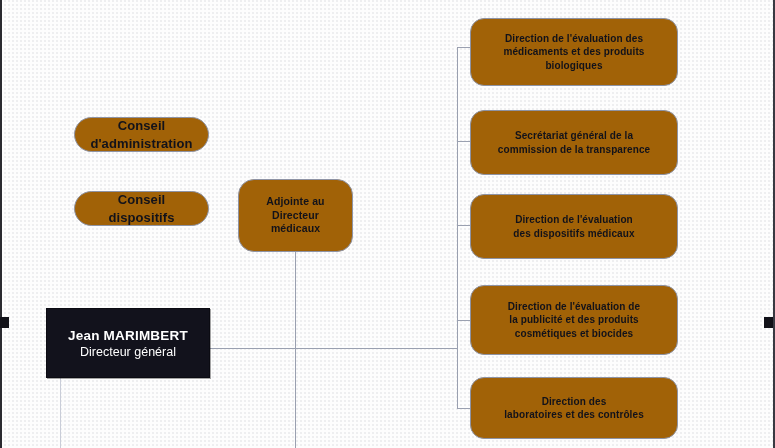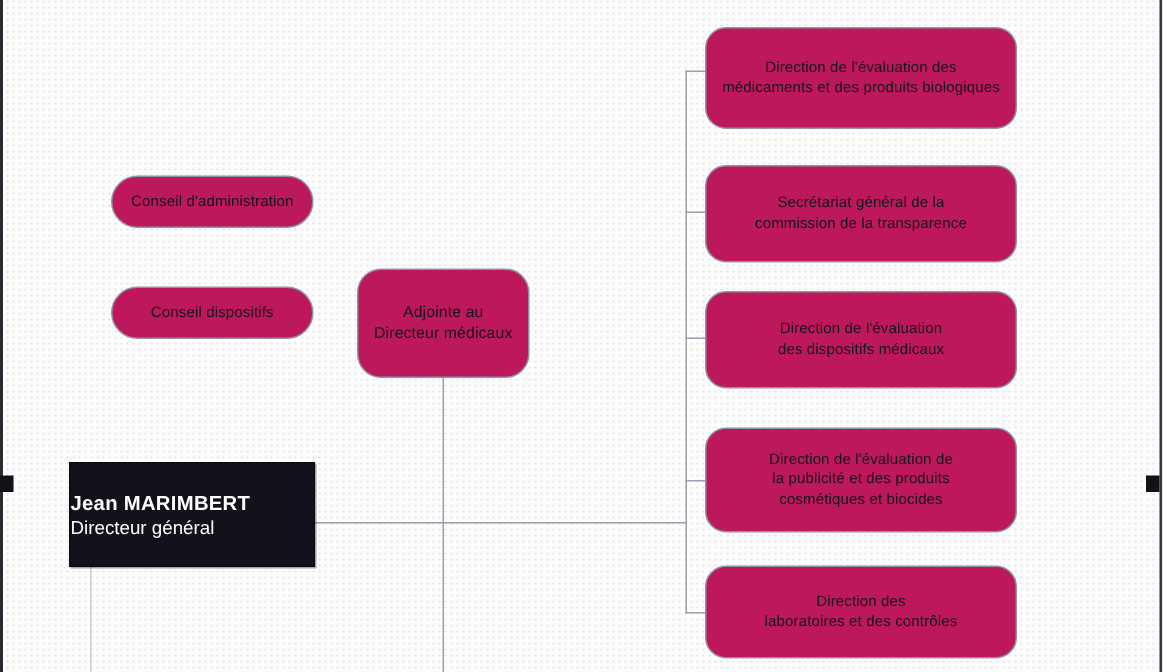--- a/index.html
+++ b/index.html
@@ -43,54 +43,54 @@
     position: absolute;
     width: 9px; height: 11px;
     background: #111118;
   }
   
   .node {
     position: absolute;
     box-sizing: border-box;
     border: 1px solid #8e93a4;
     border-radius: 14px;
-    background: #be185d;
+    background: #a16207;
     display: flex;
     align-items: center;
     justify-content: center;
     text-align: center;
     color: #12121a;
-    font-weight: normal;
+    font-weight: bold;
     line-height: 1.32;
     letter-spacing: 0.1px;
   }
   .node-label {
     padding: 0 8px;
     white-space: pre-line;
   }
   .node.left-node {
-    font-size: 10px;
+    font-size: 13px;
     border-radius: 18px;
   }
   .node.deputy-node {
     font-size: 10.5px;
     border-radius: 16px;
   }
   .node.dir-node {
     font-size: 10px;
   }
   
   .node-dark {
     position: absolute;
     box-sizing: border-box;
     background: #12121c;
     border: 1px solid #0b0b12;
     display: flex;
     flex-direction: column;
-    align-items: flex-start;
+    align-items: center;
     justify-content: center;
     color: #ffffff;
     text-align: center;
     box-shadow: 1px 1px 0 rgba(0,0,0,0.35);
   }
   .node-dark .dark-name {
     font-size: 13.5px;
     font-weight: bold;
     letter-spacing: 0.2px;
     margin-bottom: 2px;

